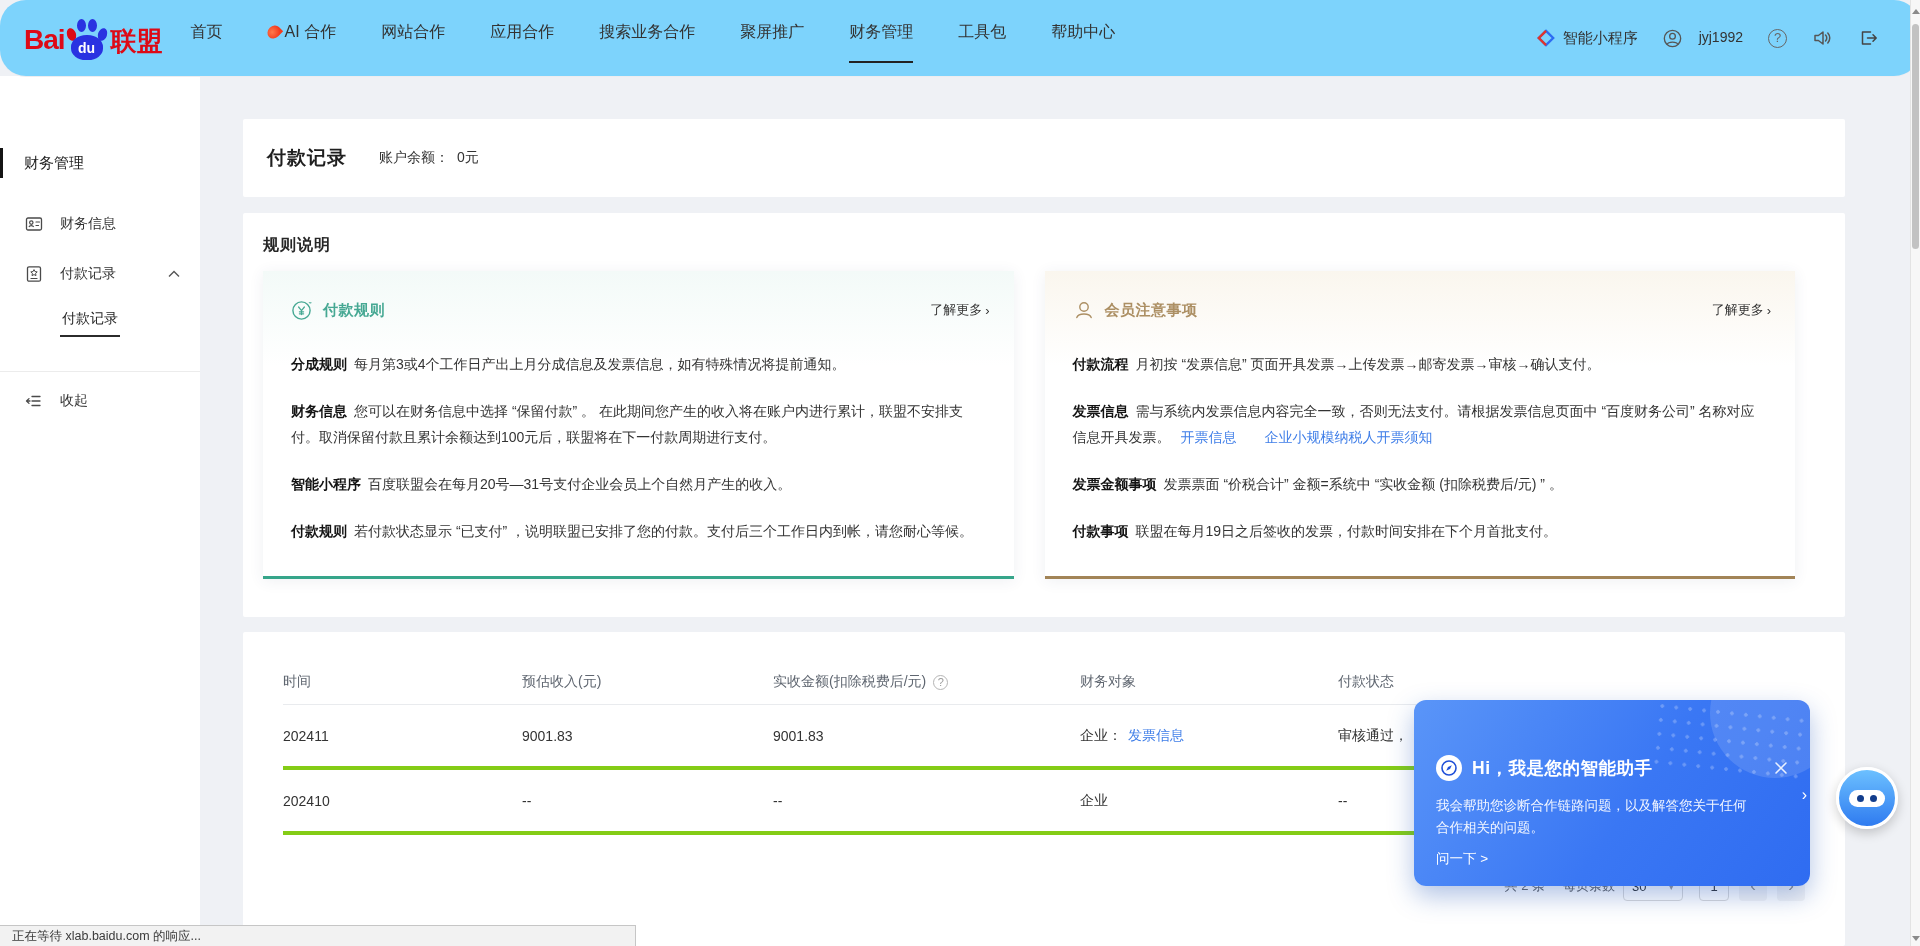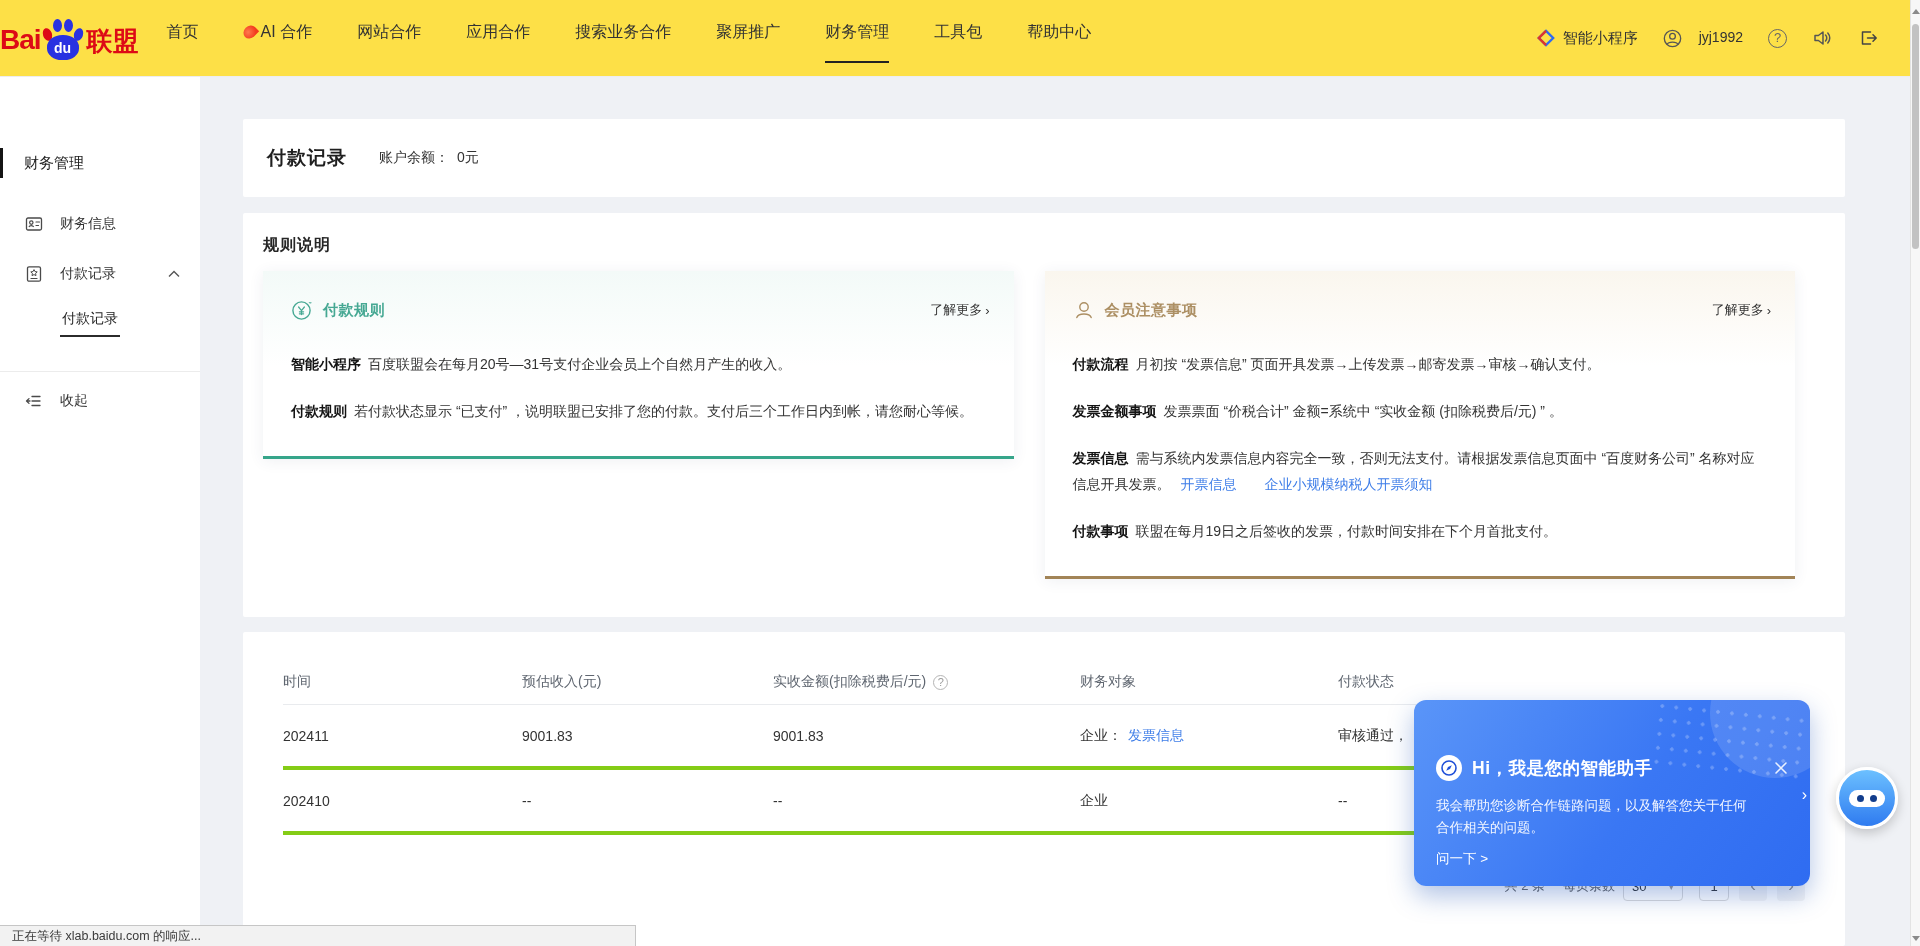--- a/index.html
+++ b/index.html
@@ -1,19 +1,19 @@
 <!DOCTYPE html>
 <html><head>
 <meta charset="utf-8">
 <style>
   * { margin:0; padding:0; box-sizing:border-box; }
   html,body { width:1920px; height:946px; overflow:hidden; font-family:"Liberation Sans","DejaVu Sans",sans-serif; background:#eff1f5; color:#333; }
 
   
-  .topnav { height:76px; background:#fde047; display:flex; align-items:center; box-shadow:0 1px 0 #ededf0; position:relative; z-index:10; }
+  .topnav { height:76px; background:#7dd3fc; display:flex; align-items:center; padding-left:24px; box-shadow:0 1px 0 #ededf0; position:relative; z-index:10;border-radius:26px; }
   .logo { display:flex; align-items:flex-end; margin-right:28px; cursor:pointer; }
   .logo .bai { font-size:28px; font-weight:bold; color:#dd0a16; letter-spacing:-1px; line-height:40px; }
   .paw { position:relative; width:40px; height:44px; margin:0 2px; }
   .paw .toe { position:absolute; width:9px; height:13px; border-radius:50%; background:#2932e1; }
   .paw .t1 { left:0;  top:12px; background:#dd0a16; transform:rotate(-18deg); }
   .paw .t2 { left:10px; top:3px; }
   .paw .t3 { left:21px; top:3px; }
   .paw .t4 { right:0; top:12px; transform:rotate(18deg); }
   .paw .pad { position:absolute; bottom:0; left:4px; width:32px; height:25px; background:#2932e1; border-radius:48% 48% 46% 46%; color:#fff; font-weight:bold; font-size:14px; display:flex; align-items:center; justify-content:center; }
   .logo .union { font-size:26px; font-weight:bold; color:#dd0a16; line-height:38px; margin-left:2px; }
@@ -259,41 +259,43 @@
               <path d="M7.6 8l2.9 3.6L13.4 8M10.5 11.6v4M8.4 12.8h4.2M8.4 14.8h4.2" fill="none" stroke="#46a893" stroke-width="1.2" stroke-linecap="round"></path>
               <path d="M17.5 3.5c1.8-.6 3-.3 3.4.2-.9.9-2.3 1.1-3.4-.2z" fill="#46a893"></path>
             </svg>
             <span class="rc-title">付款规则</span>
             <span class="rc-more">
               <span>了解更多</span>
                 <span>›</span>
             </span>
           </div>
           <div class="rc-body">
+            <p class="rc-p"><b>分成规则</b><span>每月第3或4个工作日产出上月分成信息及发票信息，如有特殊情况将提前通知。</span></p>
+            <p class="rc-p"><b>财务信息</b><span>您可以在财务信息中选择 “保留付款” 。 在此期间您产生的收入将在账户内进行累计，联盟不安排支付。取消保留付款且累计余额达到100元后，联盟将在下一付款周期进行支付。</span></p>
             <p class="rc-p"><b>智能小程序</b><span>百度联盟会在每月20号—31号支付企业会员上个自然月产生的收入。</span></p>
             <p class="rc-p"><b>付款规则</b><span>若付款状态显示 “已支付” ，说明联盟已安排了您的付款。支付后三个工作日内到帐，请您耐心等候。</span></p>
           </div>
         </div>
 
         <div class="rule-card gold">
           <div class="rc-head">
             <svg width="22" height="22" viewBox="0 0 22 22">
               <circle cx="11" cy="8" r="4.2" fill="none" stroke="#ac8f63" stroke-width="1.4"></circle>
               <path d="M3.8 18.5c1.6-4.6 12.8-4.6 14.4 0" fill="none" stroke="#ac8f63" stroke-width="1.4" stroke-linecap="round"></path>
             </svg>
             <span class="rc-title">会员注意事项</span>
             <span class="rc-more">
               <span>了解更多</span>
                 <span>›</span>
             </span>
           </div>
           <div class="rc-body">
             <p class="rc-p"><b>付款流程</b><span>月初按 “发票信息” 页面开具发票→上传发票→邮寄发票→审核→确认支付。</span></p>
+            <p class="rc-p"><b>发票信息</b><span>需与系统内发票信息内容完全一致，否则无法支付。请根据发票信息页面中 “百度财务公司” 名称对应信息开具发票。</span><span class="rc-link l1">开票信息</span><span class="rc-link l2">企业小规模纳税人开票须知</span></p>
             <p class="rc-p"><b>发票金额事项</b><span>发票票面 “价税合计” 金额=系统中 “实收金额 (扣除税费后/元) ” 。</span></p>
-            <p class="rc-p"><b>发票信息</b><span>需与系统内发票信息内容完全一致，否则无法支付。请根据发票信息页面中 “百度财务公司” 名称对应信息开具发票。</span><span class="rc-link l1">开票信息</span><span class="rc-link l2">企业小规模纳税人开票须知</span></p>
             <p class="rc-p"><b>付款事项</b><span>联盟在每月19日之后签收的发票，付款时间安排在下个月首批支付。</span></p>
           </div>
         </div>
       </div>
     </div>
 
     <div class="panel panel-table">
       <div class="tgrid thead">
         <div class="hcell">时间</div>
         <div class="hcell">预估收入(元)</div>

